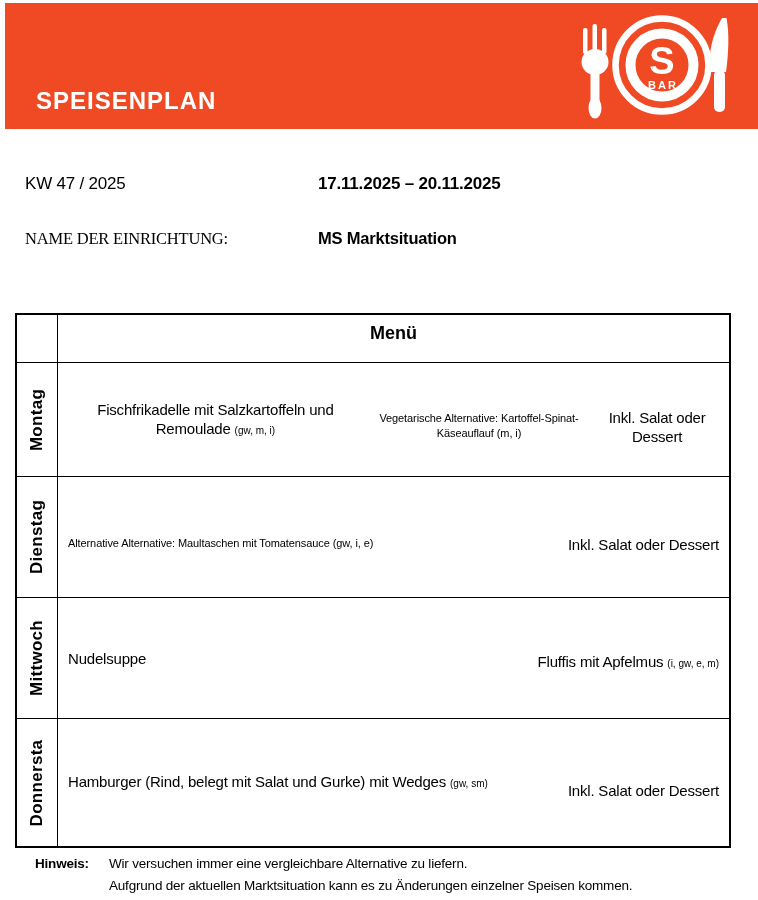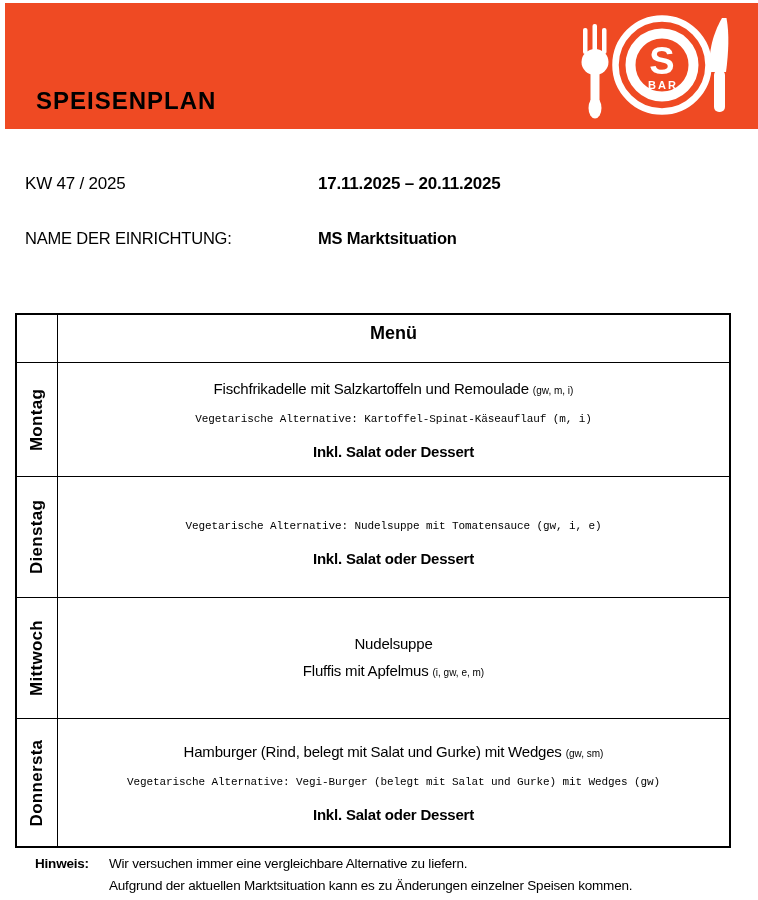--- a/index.html
+++ b/index.html
@@ -8,27 +8,27 @@
     font-family:"Liberation Sans", sans-serif; color:#000;
     overflow:hidden;
   }
   
   .topbar {
     position:absolute; left:5px; top:3px; right:0; height:126px;
     background:#EF4A23;
   }
   .topbar-title {
     position:absolute; left:31px; top:84px;
-    color:#000000; font-size:24px; font-weight:bold; letter-spacing:1px;
+    color:#ffffff; font-size:24px; font-weight:bold; letter-spacing:1px;
   }
   .logo-svg { position:absolute; right:13px; top:5px; }
   
   .meta-kw   { position:absolute; left:25px;  top:174px; font-size:17px; font-weight:normal; letter-spacing:-0.2px; }
   .meta-dates{ position:absolute; left:318px; top:174px; font-size:17px; font-weight:bold; letter-spacing:-0.2px; }
-  .meta-flab { position:absolute; left:25px;  top:229px; font-size:16.5px; letter-spacing:-0.2px; }
+  .meta-flab { position:absolute; left:25px;  top:229px; font-size:16.5px; letter-spacing:-0.2px;font-family:Liberation Serif, serif; }
   .meta-fname{ position:absolute; left:318px; top:229px; font-size:16.5px; font-weight:bold; letter-spacing:-0.2px; }
   
   .menu-table {
     position:absolute; left:15px; top:313px; width:716px; height:535px;
     border:2px solid #000; box-sizing:border-box;
     display:grid; grid-template-columns:40px 1fr;
     grid-template-rows:47px 114px 121px 121px 128px;
   }
   .tcell { box-sizing:border-box; border-left:1.5px solid #000; border-top:1.5px solid #000; }
   .no-l { border-left:none; }
@@ -36,28 +36,28 @@
   .headcell {
     display:flex; justify-content:center; align-items:flex-start; padding-top:8px;
     font-weight:bold; font-size:18px;
   }
   .daycell { display:flex; align-items:center; justify-content:center; overflow:hidden; }
   .daylabel {
     transform:rotate(-90deg); white-space:nowrap;
     font-weight:bold; font-size:17px; letter-spacing:0.3px;
   }
   .menucell {
-    display:flex; flex-direction:column; align-items:center; justify-content:center;
+    display:flex; flex-direction:row; align-items:center; justify-content:space-between;
     text-align:center; padding:0 10px;
   }
   .dish  { font-size:15px; line-height:19px; letter-spacing:-0.2px; }
   .dish2 { margin-top:8px; }
   .allergen { font-size:10px; letter-spacing:0; }
-  .alt   { font-size:11px; line-height:15px; margin-top:12px; letter-spacing:-0.1px;font-family:Liberation Mono, monospace; }
-  .extra { font-size:15px; line-height:19px; margin-top:15px; letter-spacing:-0.2px;font-weight:bold; }
+  .alt   { font-size:11px; line-height:15px; margin-top:12px; letter-spacing:-0.1px; }
+  .extra { font-size:15px; line-height:19px; margin-top:15px; letter-spacing:-0.2px; }
   
   .hinweis { position:absolute; left:35px; top:853px; display:flex; font-size:13.5px; line-height:22px; letter-spacing:-0.2px; }
   .hinweis-label { font-weight:bold; width:74px; flex:none; }
 </style>
 </head>
 <body>
 
 <div class="topbar" style="background-color: rgb(239, 74, 35);">
   <div class="topbar-title">SPEISENPLAN</div>
   <svg class="logo-svg" width="180" height="118" viewBox="0 0 180 118">
@@ -101,21 +101,21 @@
       <span class="allergen">(gw, m, i)</span>
     </div>
     <div class="alt">Vegetarische Alternative: Kartoffel-Spinat-Käseauflauf (m, i)</div>
     <div class="extra">Inkl. Salat oder Dessert</div>
   </div>
 
   <div class="tcell no-l daycell">
     <span class="daylabel">Dienstag</span>
   </div>
   <div class="tcell menucell">
-    <div class="alt">Vegetarische Alternative: Nudelsuppe mit Tomatensauce (gw, i, e)</div>
+    <div class="alt">Alternative Alternative: Maultaschen mit Tomatensauce (gw, i, e)</div>
     <div class="extra">Inkl. Salat oder Dessert</div>
   </div>
 
   <div class="tcell no-l daycell">
     <span class="daylabel">Mittwoch</span>
   </div>
   <div class="tcell menucell">
     <div class="dish">Nudelsuppe</div>
     <div class="dish dish2">
       <span>Fluffis mit Apfelmus</span>
@@ -124,21 +124,20 @@
   </div>
 
   <div class="tcell no-l daycell">
     <span class="daylabel">Donnersta</span>
   </div>
   <div class="tcell menucell">
     <div class="dish">
       <span>Hamburger (Rind, belegt mit Salat und Gurke) mit Wedges</span>
       <span class="allergen">(gw, sm)</span>
     </div>
-    <div class="alt">Vegetarische Alternative: Vegi-Burger (belegt mit Salat und Gurke) mit Wedges (gw)</div>
     <div class="extra">Inkl. Salat oder Dessert</div>
   </div>
 </div>
 
 <div class="hinweis">
   <div class="hinweis-label">Hinweis:</div>
   <div class="hinweis-lines">
     <div>Wir versuchen immer eine vergleichbare Alternative zu liefern.</div>
     <div>Aufgrund der aktuellen Marktsituation kann es zu Änderungen einzelner Speisen kommen.</div>
   </div>

